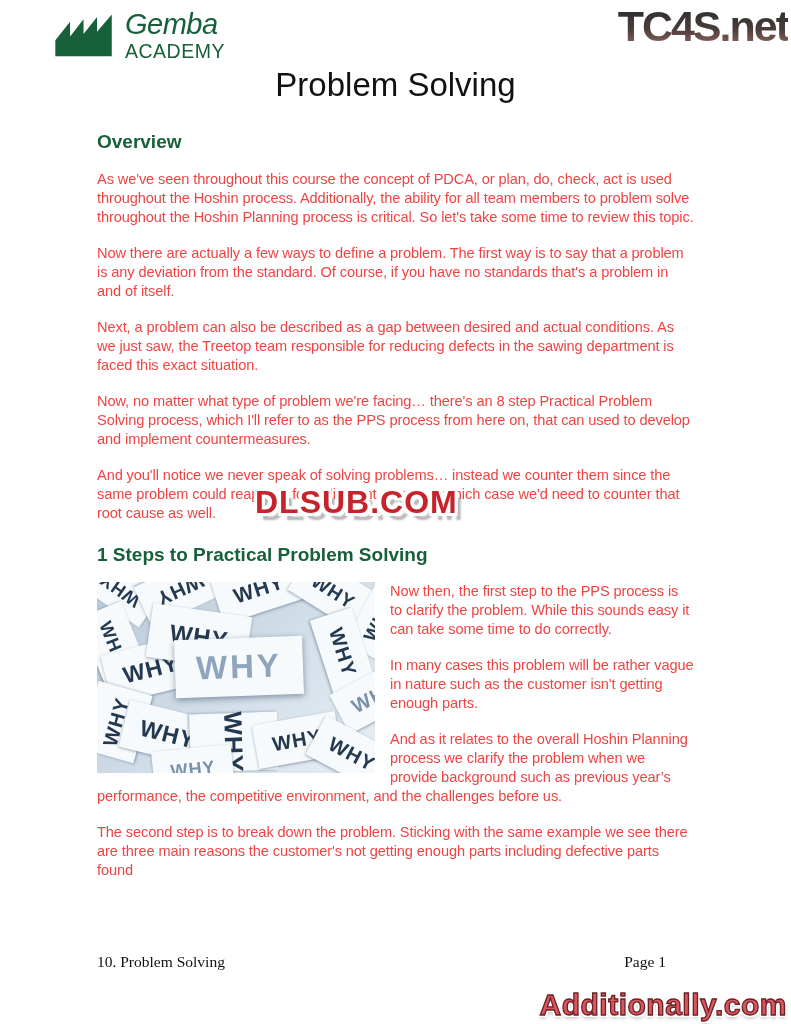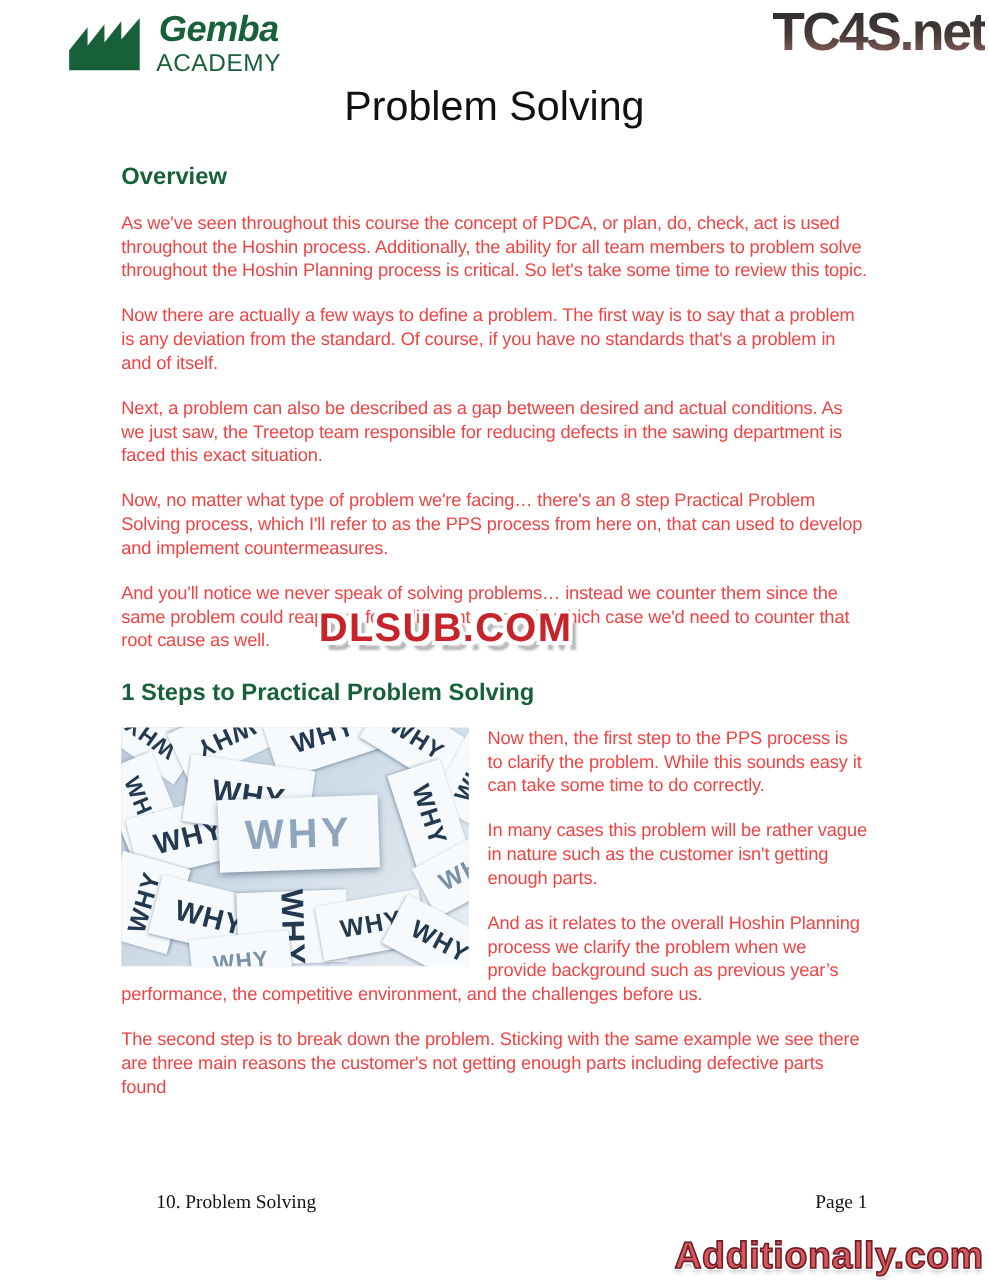--- a/index.html
+++ b/index.html
@@ -9,21 +9,21 @@
     position: relative;
     font-family: "Liberation Sans", sans-serif;
     color: #1c1c1c;
     overflow: hidden;
   }
 
   
   .header { position: absolute; top: 10px; left: 55px; display: flex; align-items: flex-start; }
   .logo-icon { width: 62px; height: 46px; margin-top: 2px; }
   .logo-text { margin-left: 8px; color: #17603a; line-height: 1; }
-  .logo-brand { font-size: 29px; font-weight: bold; font-style: italic; letter-spacing: -0.5px; text-align: center; }
+  .logo-brand { font-size: 29px; font-weight: normal; font-style: italic; letter-spacing: -0.5px; }
   .logo-sub { font-size: 19.5px; font-weight: normal; letter-spacing: 0.5px; margin-top: 3px; }
 
   .wm-topright {
     position: absolute; top: 2px; right: 3px;
     font-size: 43px; font-weight: 800; letter-spacing: -2px;
     background: linear-gradient(180deg, #2f2f2f 15%, #4a3c3a 55%, #9c6a62 95%);
     -webkit-background-clip: text; background-clip: text; color: transparent;
   }
 
   
@@ -79,21 +79,21 @@
     -webkit-text-stroke: 1.3px #6b2026;
     text-shadow:
       -2px -2px 0 #fff, 2px -2px 0 #fff, -2px 2px 0 #fff, 2px 2px 0 #fff,
       0 3px 4px rgba(0,0,0,.35);
   }
 
   
   .footer {
     position: absolute; left: 97px; top: 953px; width: 597px;
     display: flex; justify-content: space-between;
-    font-family: "Liberation Serif", serif; font-size: 15.5px; color: #111; margin-left: 28px;
+    font-family: "Liberation Serif", serif; font-size: 15.5px; color: #111;
   }
   .footer .right { padding-right: 28px; }
 </style>
 </head>
 <body>
 
 <div class="header">
   <svg class="logo-icon" viewBox="0 0 100 75" xmlns="http://www.w3.org/2000/svg">
     <polygon points="0,72 0,46 24,16 24,40 46,12 46,36 68,8 68,32 92,4 92,72" fill="#17603a"></polygon>
   </svg>

